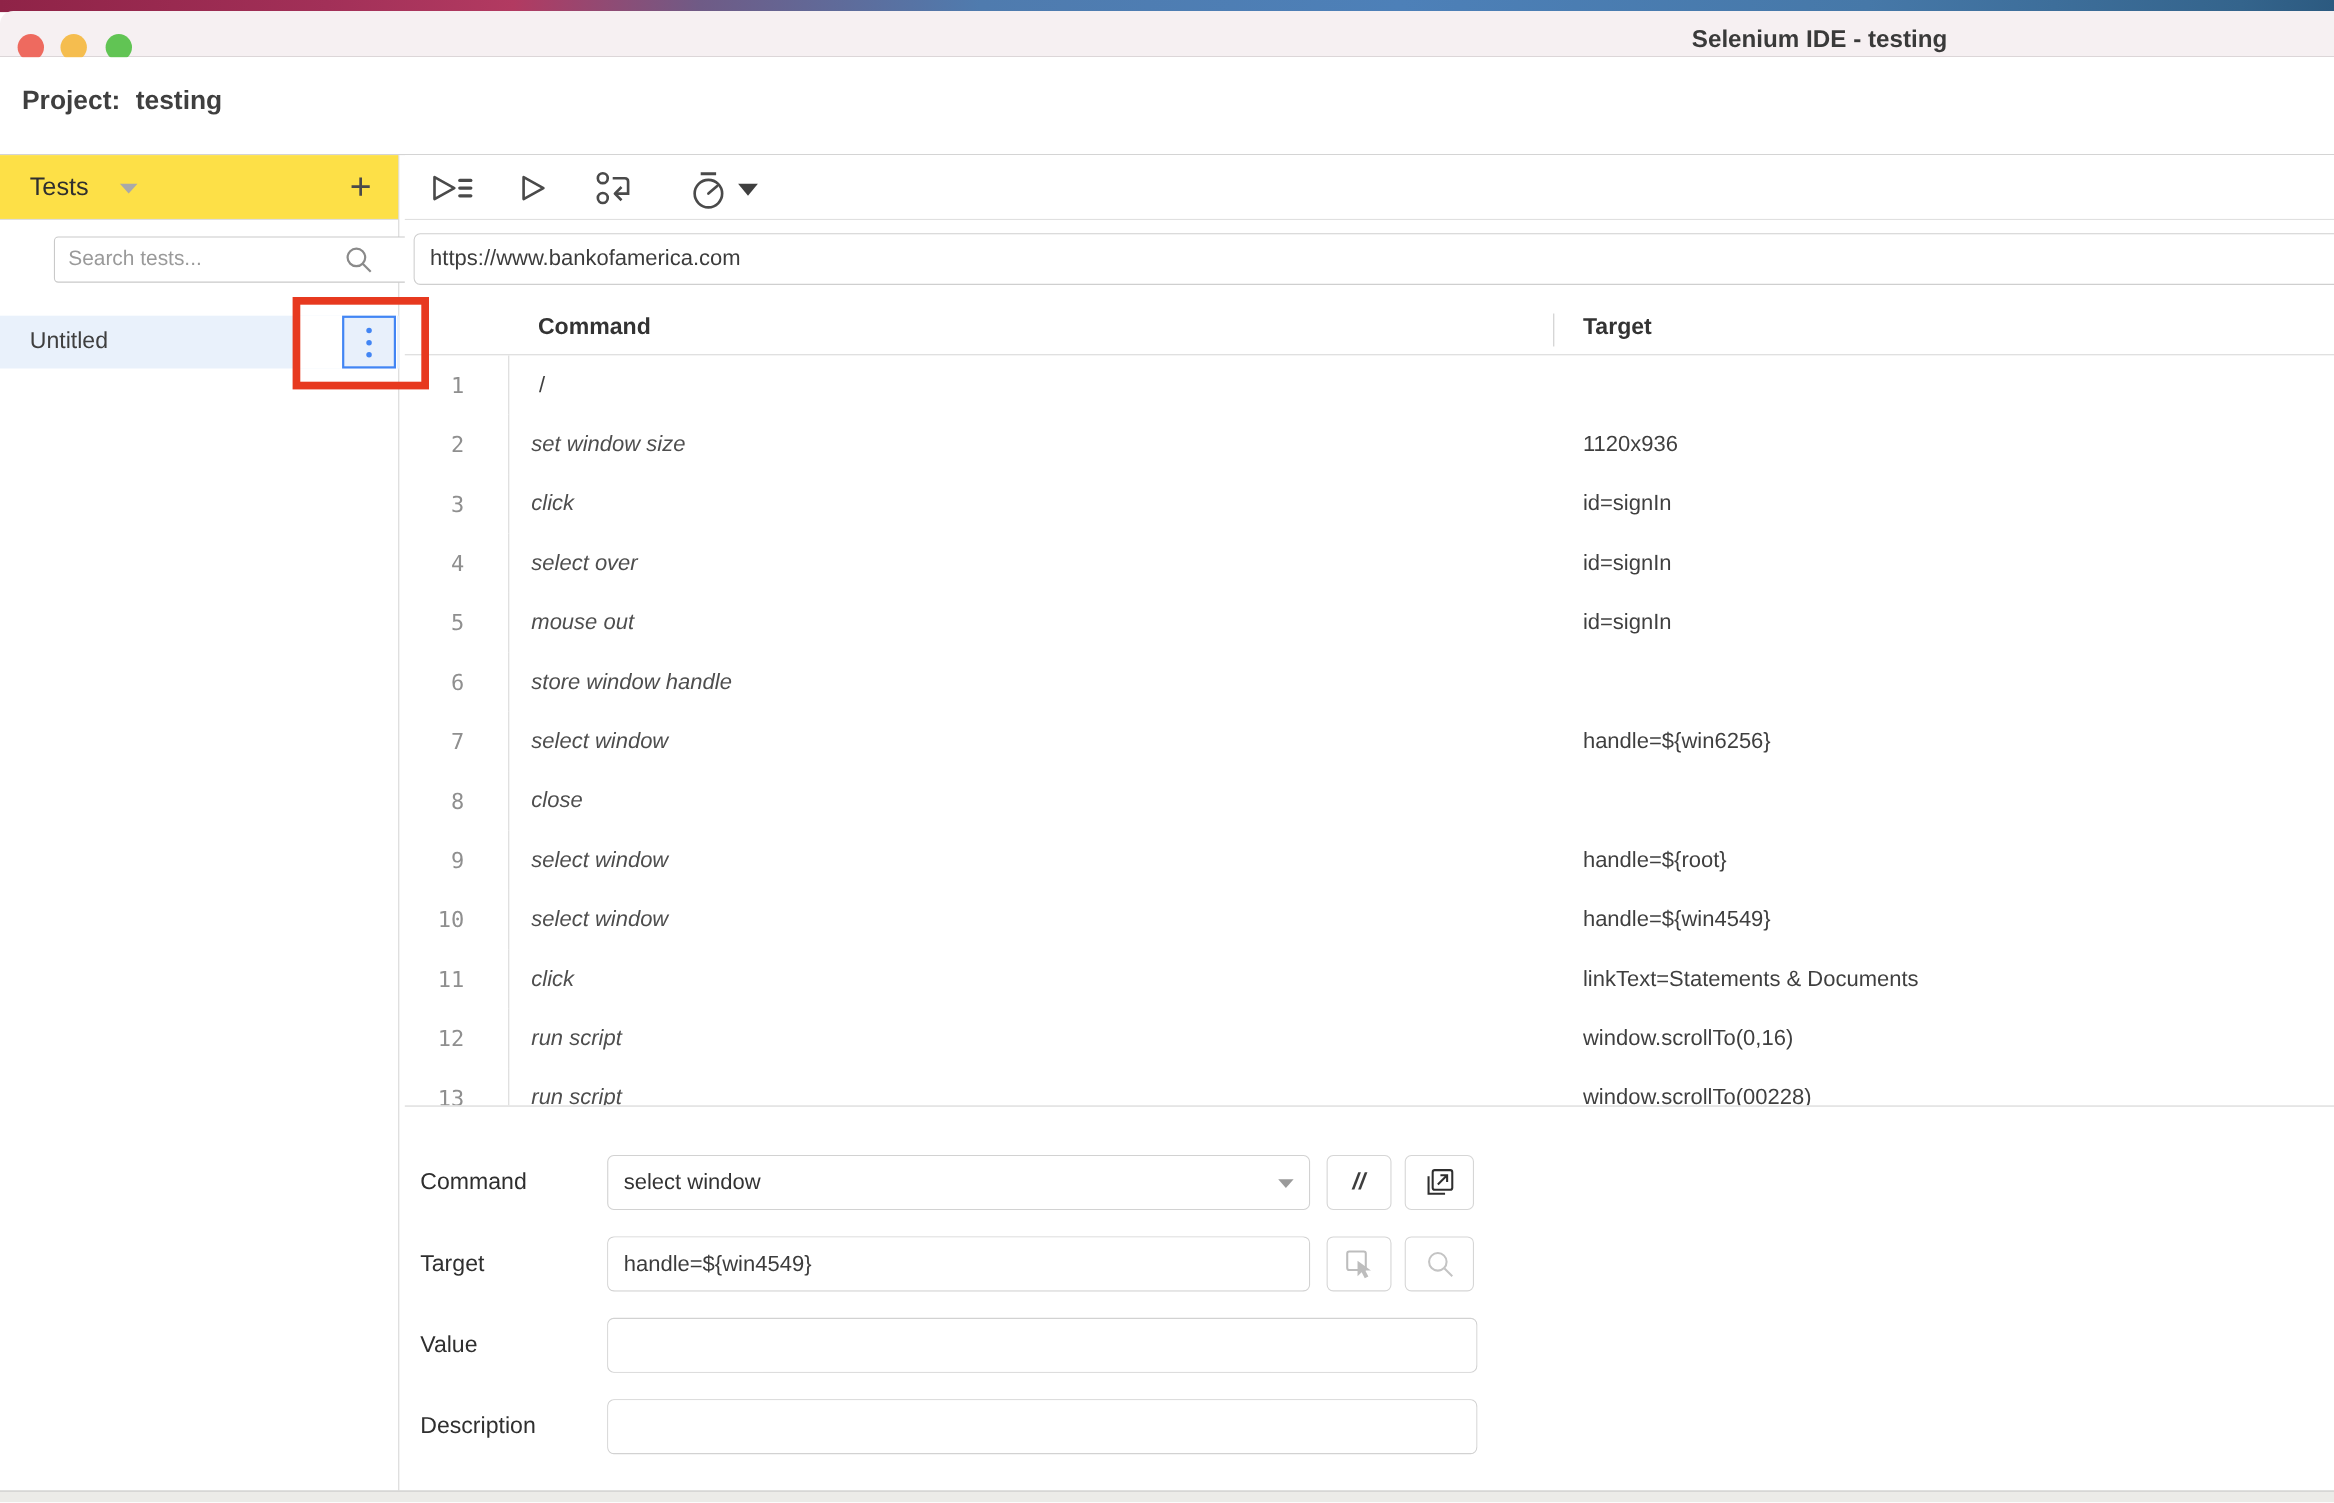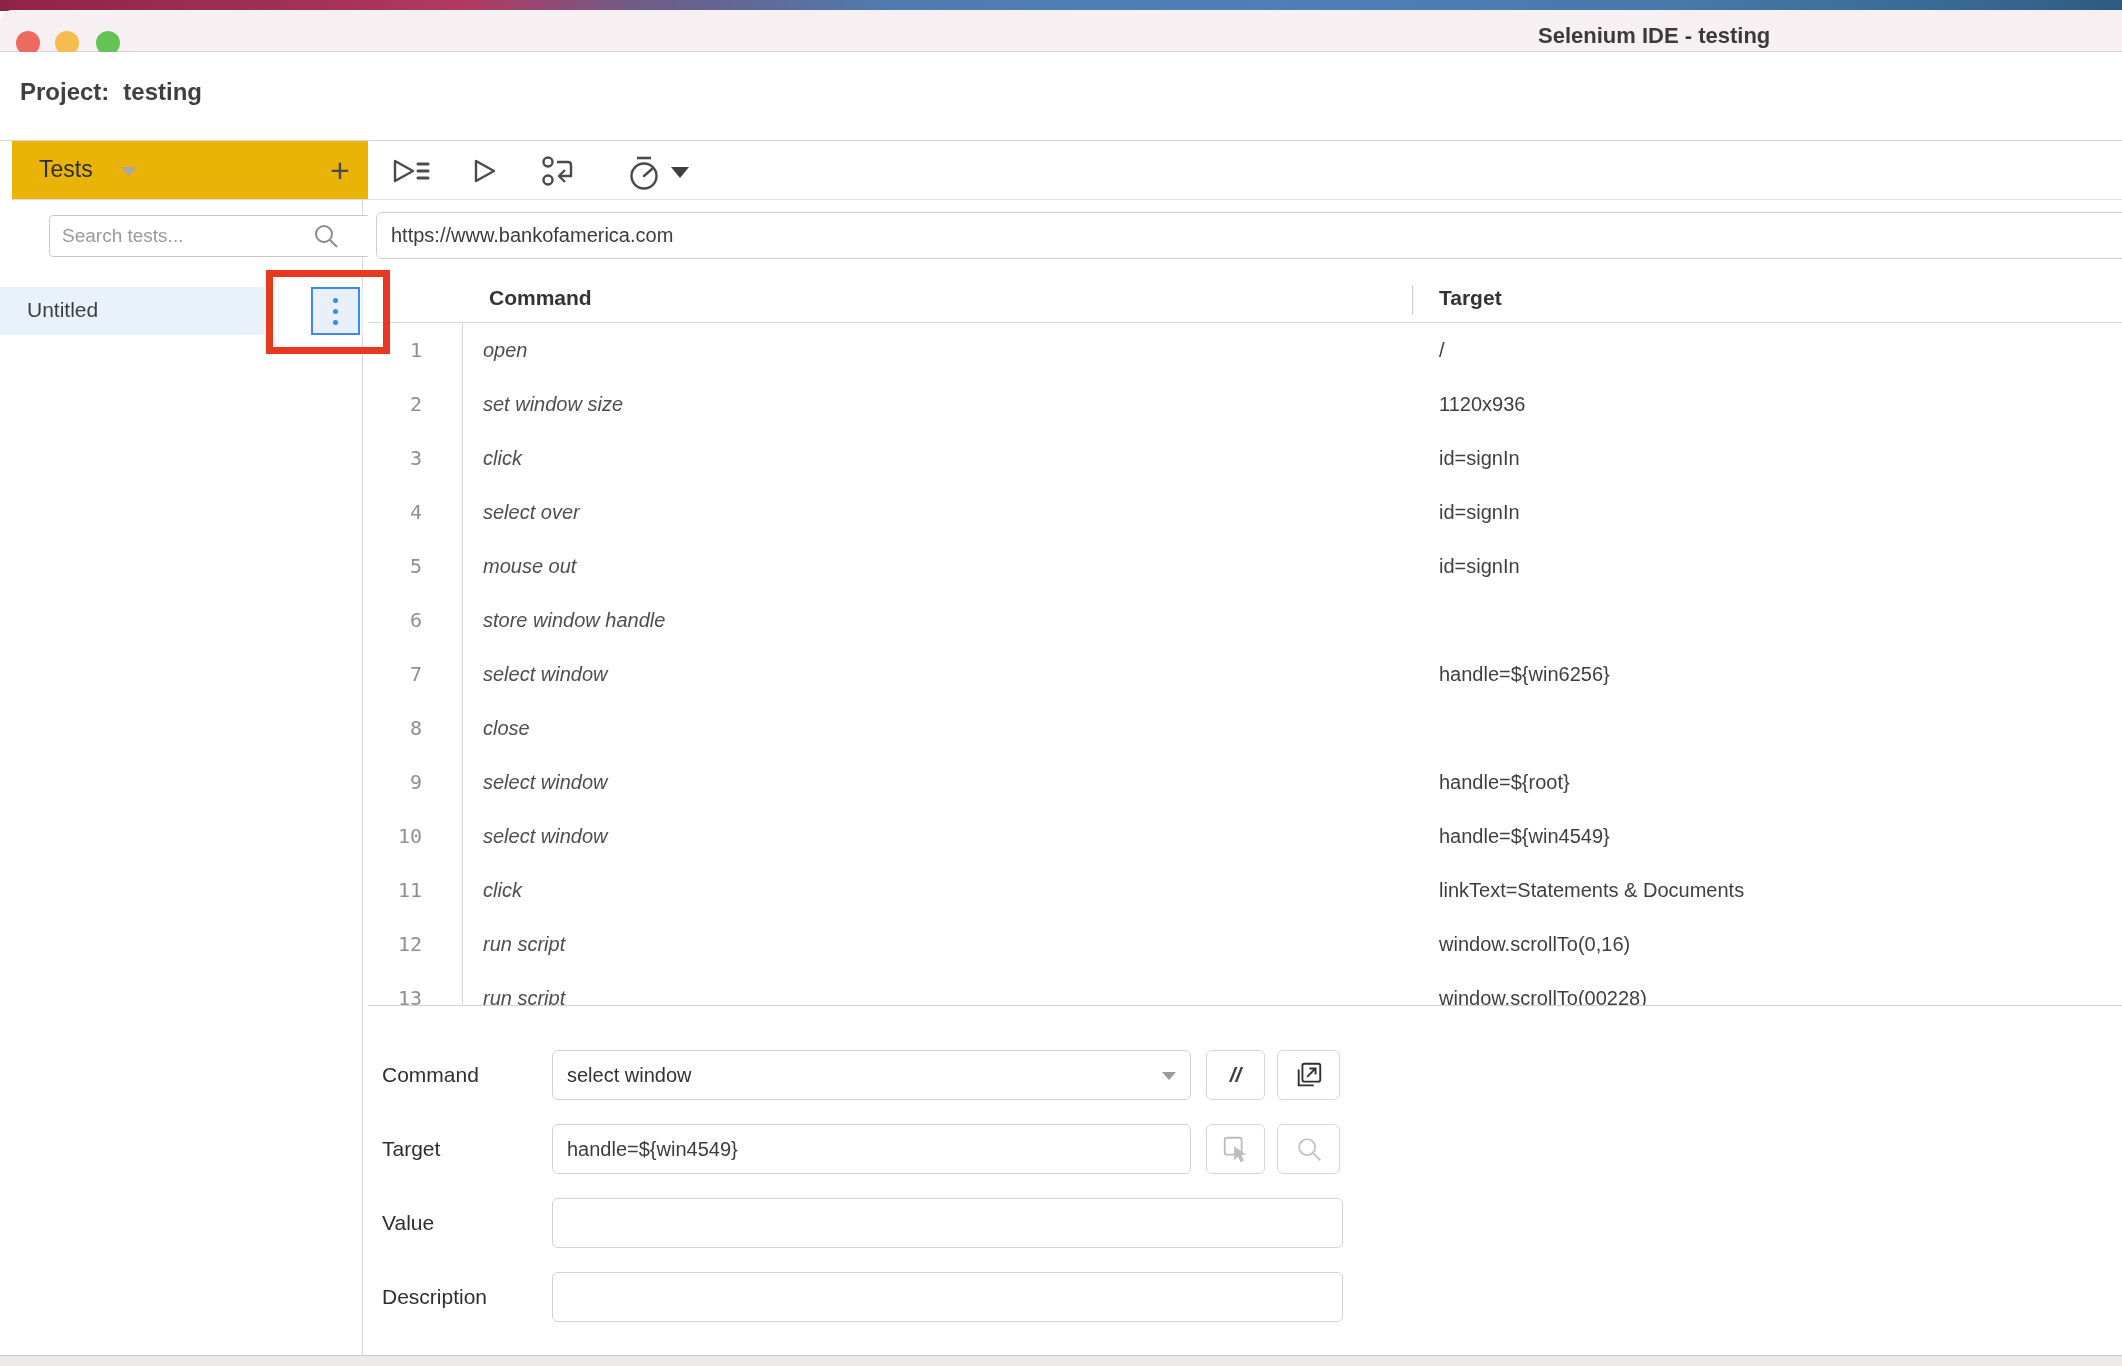--- a/index.html
+++ b/index.html
@@ -18,21 +18,21 @@
   .tl.red{left:16px;background:#ee6a5f;}
   .tl.yellow{left:55px;background:#f5bd4f;}
   .tl.green{left:96px;background:#61c454;}
   .win-title{position:absolute;left:1538px;top:9px;font-size:22px;font-weight:bold;color:#3a3a3a;line-height:34px;}
   
   .project-row{position:absolute;left:0;top:52px;width:2122px;height:89px;background:#fff;border-bottom:1px solid #d4d4d4;}
   .project-row .ptext{position:absolute;left:20px;top:26px;font-size:24px;font-weight:bold;color:#3f3f3f;}
   .project-row .pname{margin-left:14px;}
   
   .sidebar{position:absolute;left:0;top:141px;width:363px;height:1214px;background:#fff;border-right:1px solid #d7d7d7;}
-  .tests-header{position:absolute;left:12px;top:0;width:100%;height:59px;background:#eab308;border-bottom:1px solid #dedede;}
+  .tests-header{position:absolute;left:0;top:0;width:100%;height:59px;background:#fde047;border-bottom:1px solid #dedede;}
   .tests-title{position:absolute;left:27px;top:15px;font-size:23px;color:#2f2f2f;}
   .tests-caret{position:absolute;left:109px;top:26px;width:0;height:0;border-left:8px solid transparent;border-right:8px solid transparent;border-top:9px solid #a9a9a9;}
   .add-test{position:absolute;left:306px;top:7px;font-size:34px;font-weight:300;color:#4a4a4a;width:44px;height:44px;text-align:center;line-height:44px;cursor:pointer;}
   .search-wrap{position:absolute;left:13px;top:74px;width:335px;height:42px;}
   .search-input{width:100%;height:100%;border:1px solid #c9c9c9;border-radius:4px;padding:0 40px 0 12px;font-size:19px;color:#3c3c3c;font-family:"Liberation Sans",sans-serif;outline:none;margin-left:36px;}
   .search-input::placeholder{color:#9a9a9a;}
   .search-icon{position:absolute;right:8px;top:7px;}
   .test-item{position:absolute;left:0;top:146px;width:363px;height:48px;background:#e9f1fb;}
   .test-item .tlabel{position:absolute;left:27px;top:11px;font-size:21px;color:#3f3f3f;}
   .kebab-area{position:absolute;left:267px;top:287px;width:94px;height:48px;background:#fff;z-index:20;}
@@ -170,21 +170,20 @@
 
     <div class="thead">
       <span class="th-command">Command</span>
       <span class="th-divider"></span>
       <span class="th-target">Target</span>
     </div>
 
     <div class="tbody">
     <div class="trow">
       <div class="tnum">1</div>
-      <div class="tcmd">open</div>
       <div class="ttgt">/</div>
     </div>
 
     <div class="trow">
       <div class="tnum">2</div>
       <div class="tcmd">set window size</div>
       <div class="ttgt">1120x936</div>
     </div>
 
     <div class="trow">

